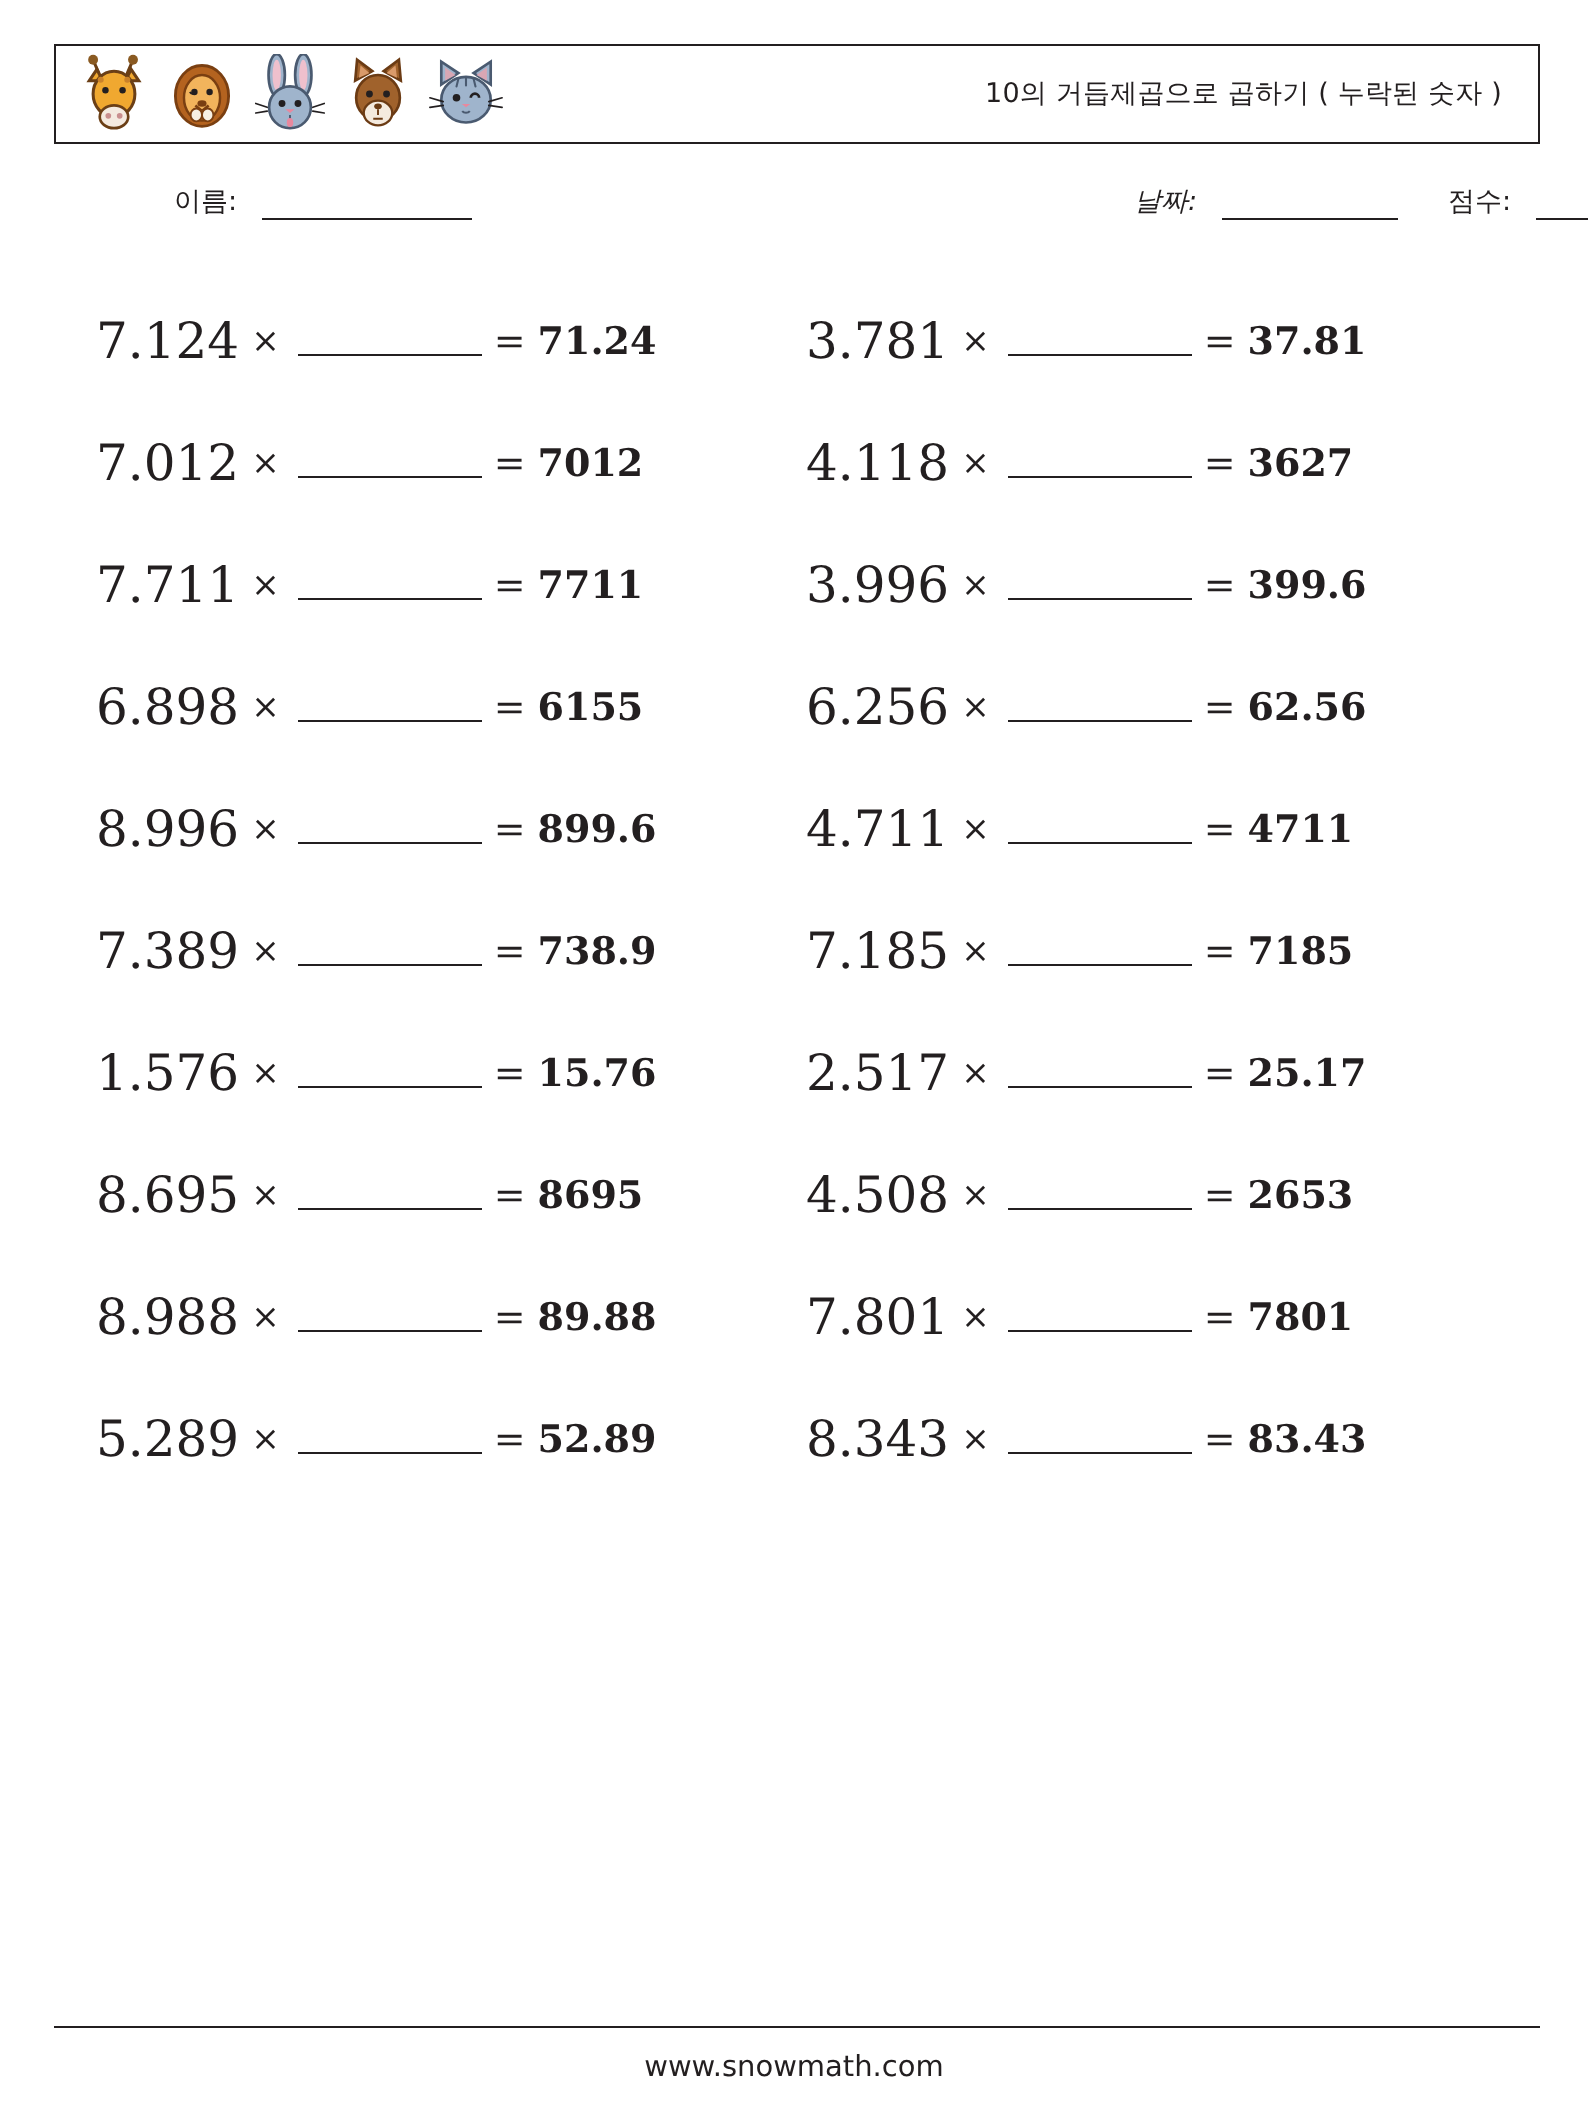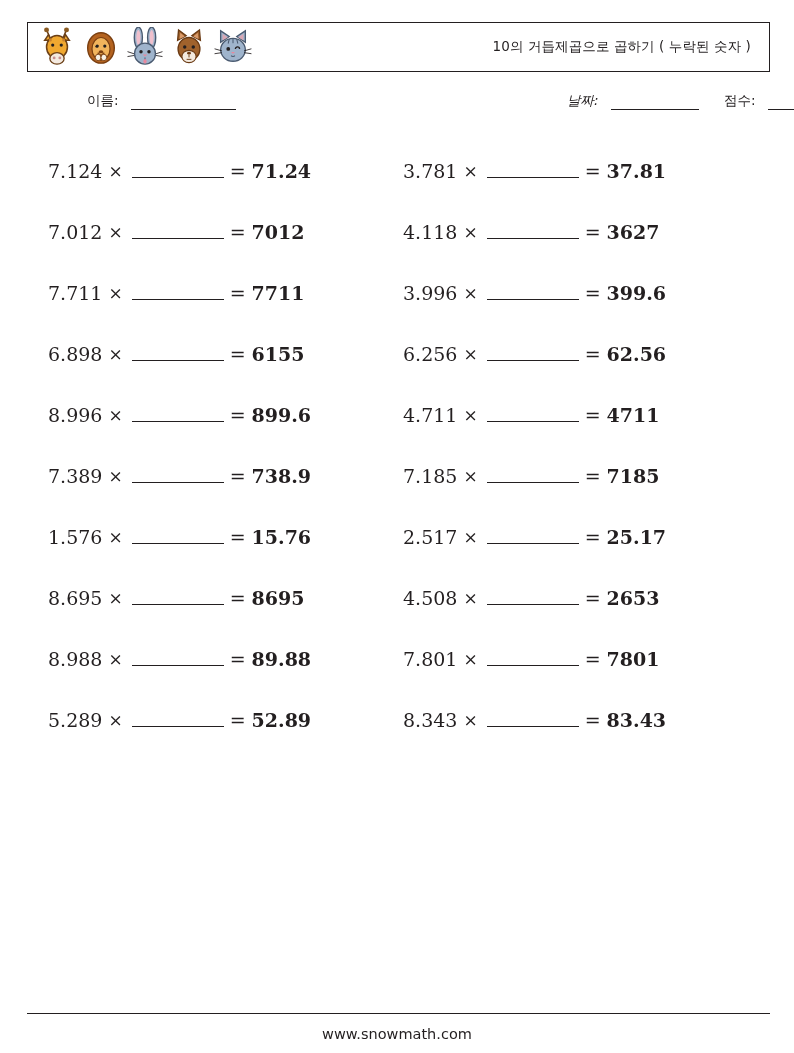--- a/index.html
+++ b/index.html
@@ -101,21 +101,21 @@
 
   .prob-row {
     height: 61px;
     display: flex;
     align-items: center;
     white-space: nowrap;
     font-size: 19px;
     font-family: "DejaVu Serif", serif;
     color: #231f20;
   }
-  .prob-operand { font-size: 19px; }
+  .prob-operand { font-size: 25px; }
   .prob-times {
     margin: 0 7px 0 6px;
     font-size: 17px;
   }
   .prob-blank {
     display: inline-block;
     width: 92px;
     border-bottom: 1.8px solid #231f20;
     height: 13px;
     margin: 0 6px 0 2px;

